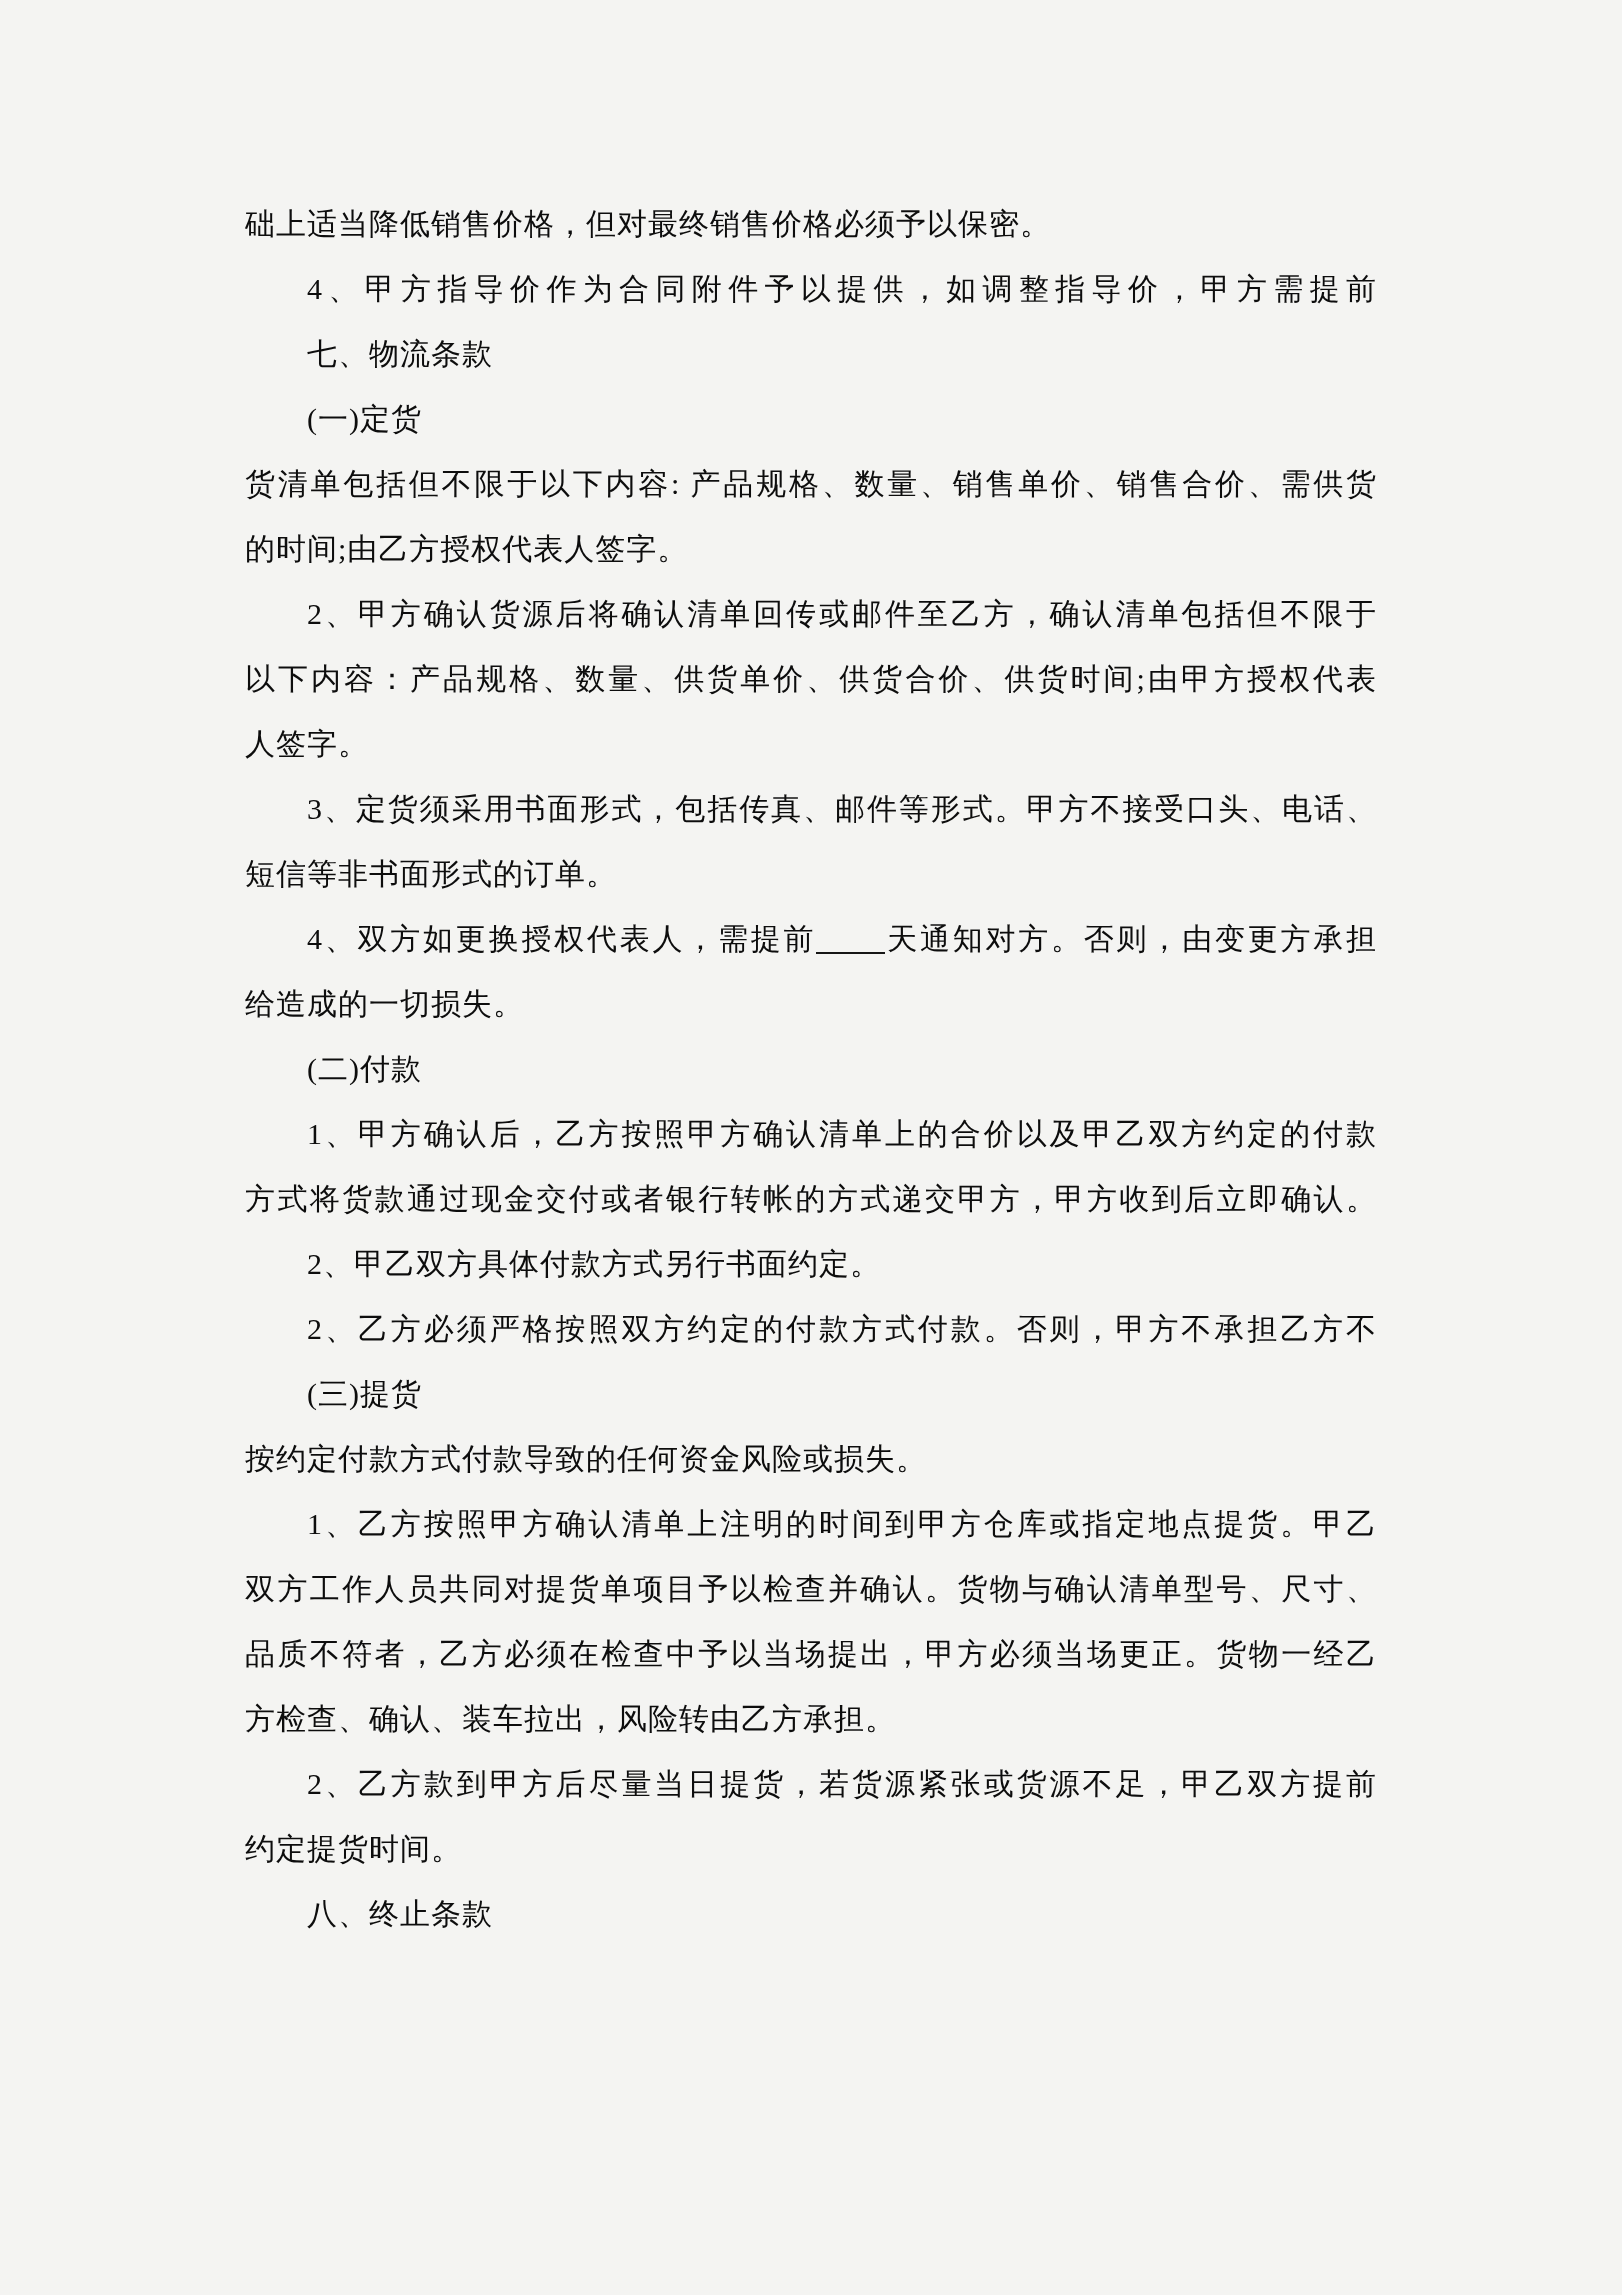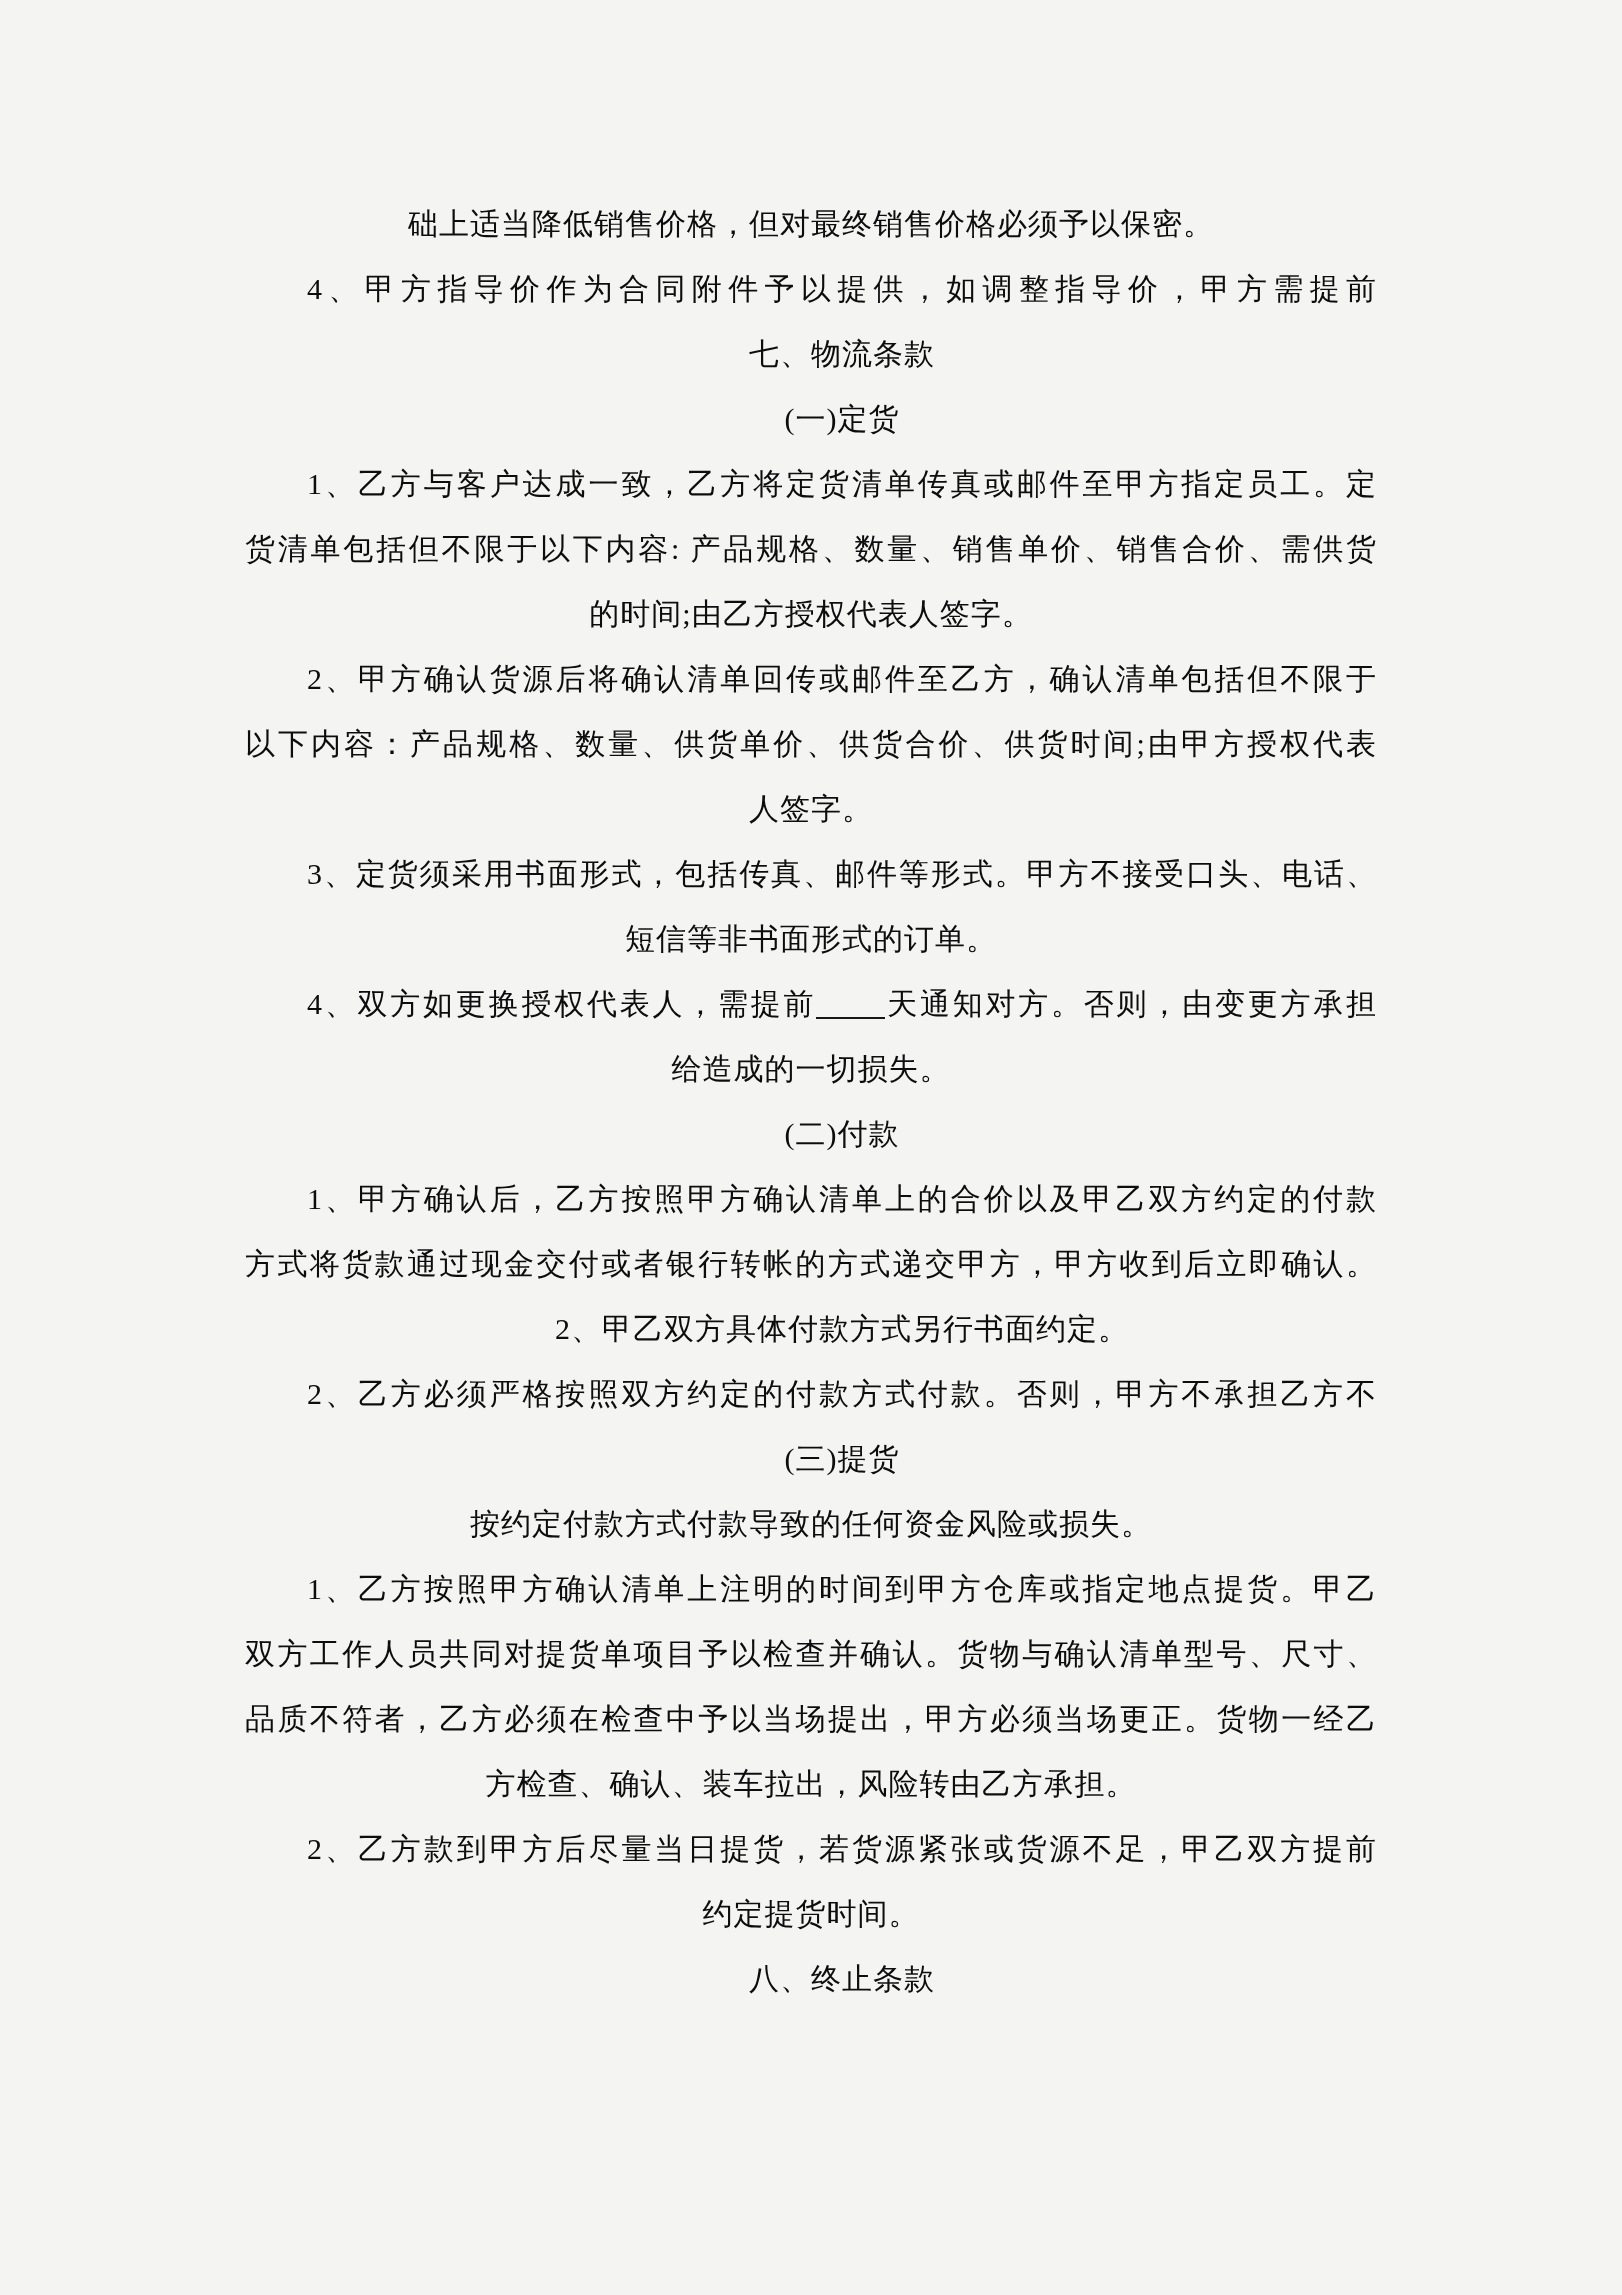--- a/index.html
+++ b/index.html
@@ -24,21 +24,21 @@
     left: 245px;
     top: 191px;
     width: 1132px;
   }
   .doc-line {
     height: 65px;
     line-height: 65px;
     font-size: 30px;
     letter-spacing: 1px;
     white-space: nowrap;
-    text-align: center;
+    text-align: left;
   }
   .doc-line.fill {
     white-space: normal;
     text-align: justify;
     text-align-last: justify;
     font-family: Liberation Serif, serif;
   }
   .doc-line.indent {
     text-indent: 62px;
   }
@@ -51,21 +51,20 @@
 </style>
 </head>
 <body>
 
 <div class="page">
   <div class="text-block" id="text-block">
       <div class="doc-line"><span>础上适当降低销售价格，但对最终销售价格必须予以保密。</span></div>
       <div class="doc-line indent fill"><span>4、甲方指导价作为合同附件予以提供，如调整指导价，甲方需提前</span></div>
       <div class="doc-line indent"><span>七、物流条款</span></div>
       <div class="doc-line indent"><span>(一)定货</span></div>
-      <div class="doc-line indent fill"><span>1、乙方与客户达成一致，乙方将定货清单传真或邮件至甲方指定员工。定</span></div>
       <div class="doc-line fill"><span>货清单包括但不限于以下内容: 产品规格、数量、销售单价、销售合价、需供货</span></div>
       <div class="doc-line"><span>的时间;由乙方授权代表人签字。</span></div>
       <div class="doc-line indent fill"><span>2、甲方确认货源后将确认清单回传或邮件至乙方，确认清单包括但不限于</span></div>
       <div class="doc-line fill"><span>以下内容：产品规格、数量、供货单价、供货合价、供货时间;由甲方授权代表</span></div>
       <div class="doc-line"><span>人签字。</span></div>
       <div class="doc-line indent fill"><span>3、定货须采用书面形式，包括传真、邮件等形式。甲方不接受口头、电话、</span></div>
       <div class="doc-line"><span>短信等非书面形式的订单。</span></div>
       <div class="doc-line indent fill"><span>4、双方如更换授权代表人，需提前</span><span class="blank-underline" style="width: 69px;"></span><span>天通知对方。否则，由变更方承担</span></div>
       <div class="doc-line"><span>给造成的一切损失。</span></div>
       <div class="doc-line indent"><span>(二)付款</span></div>

